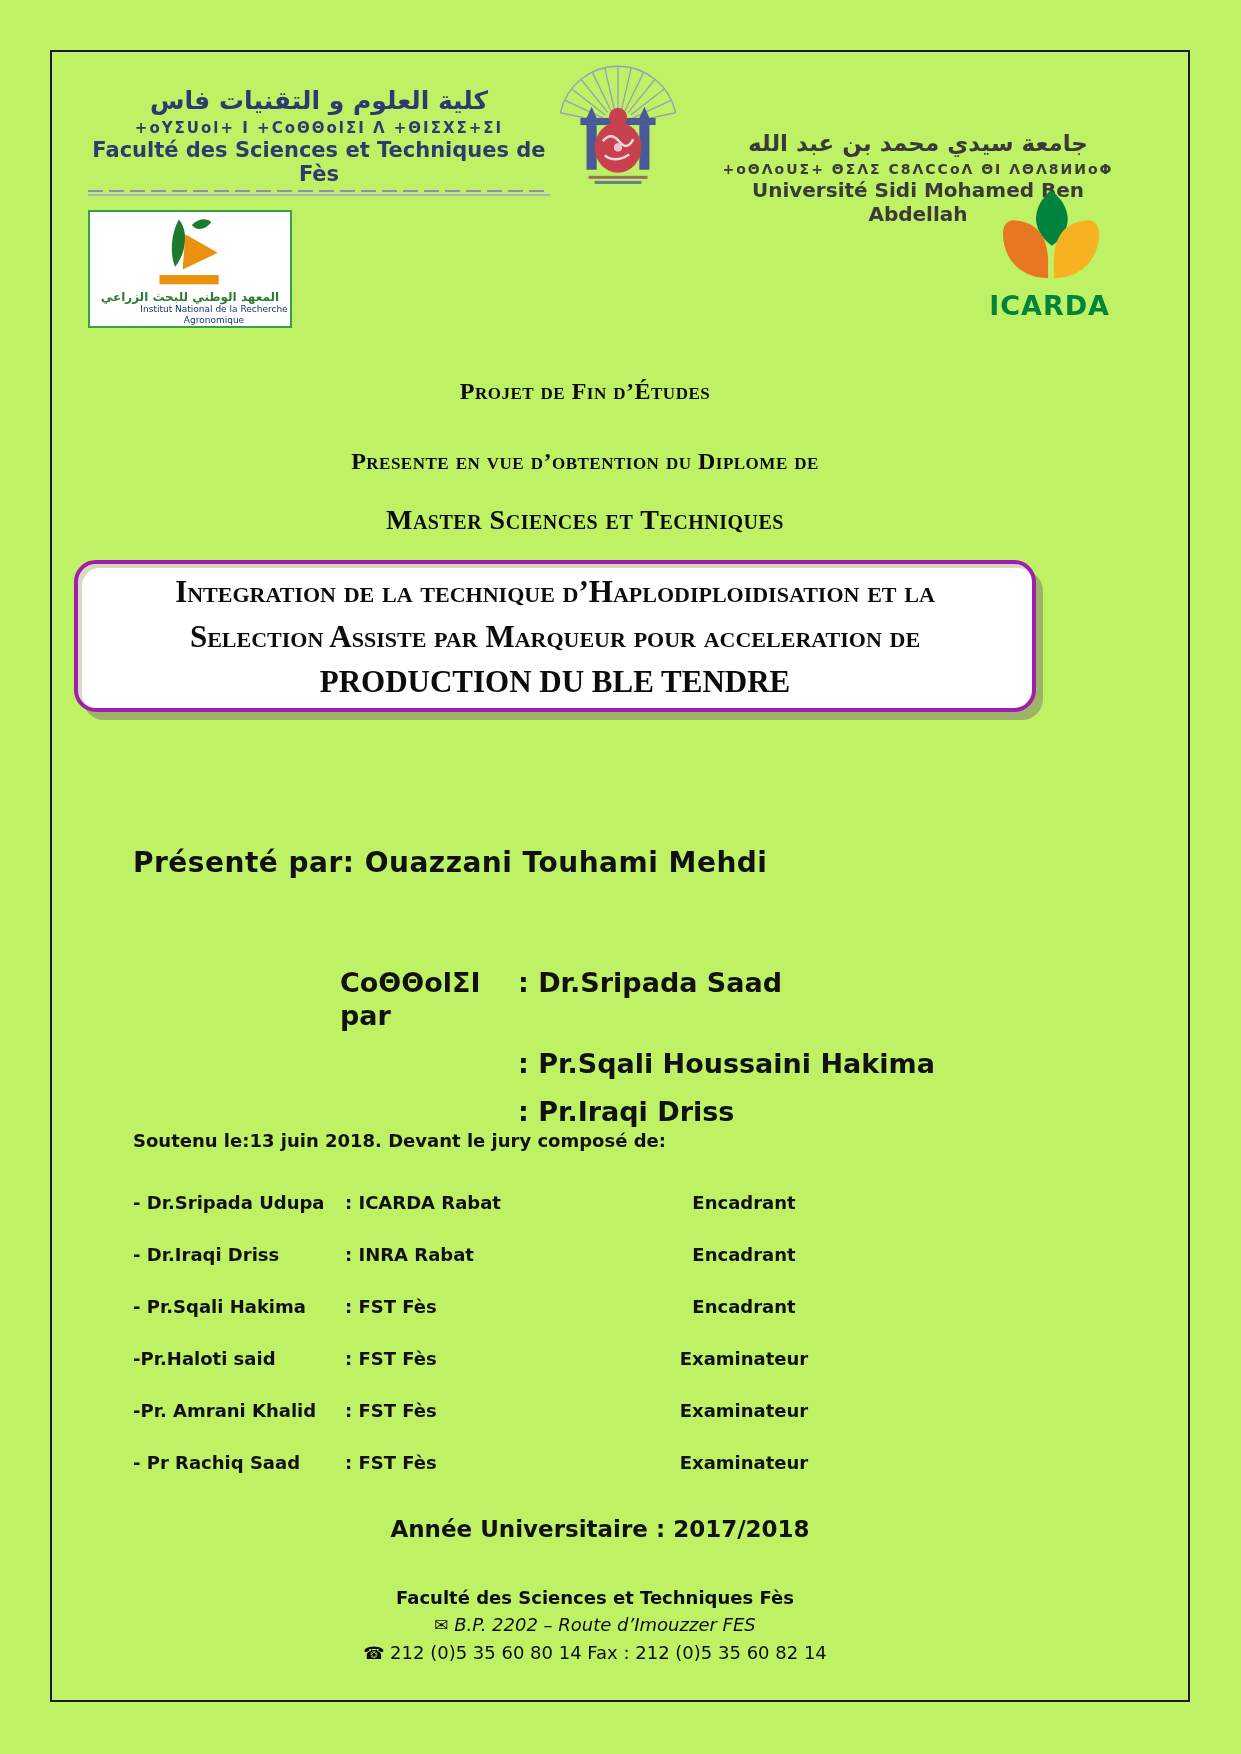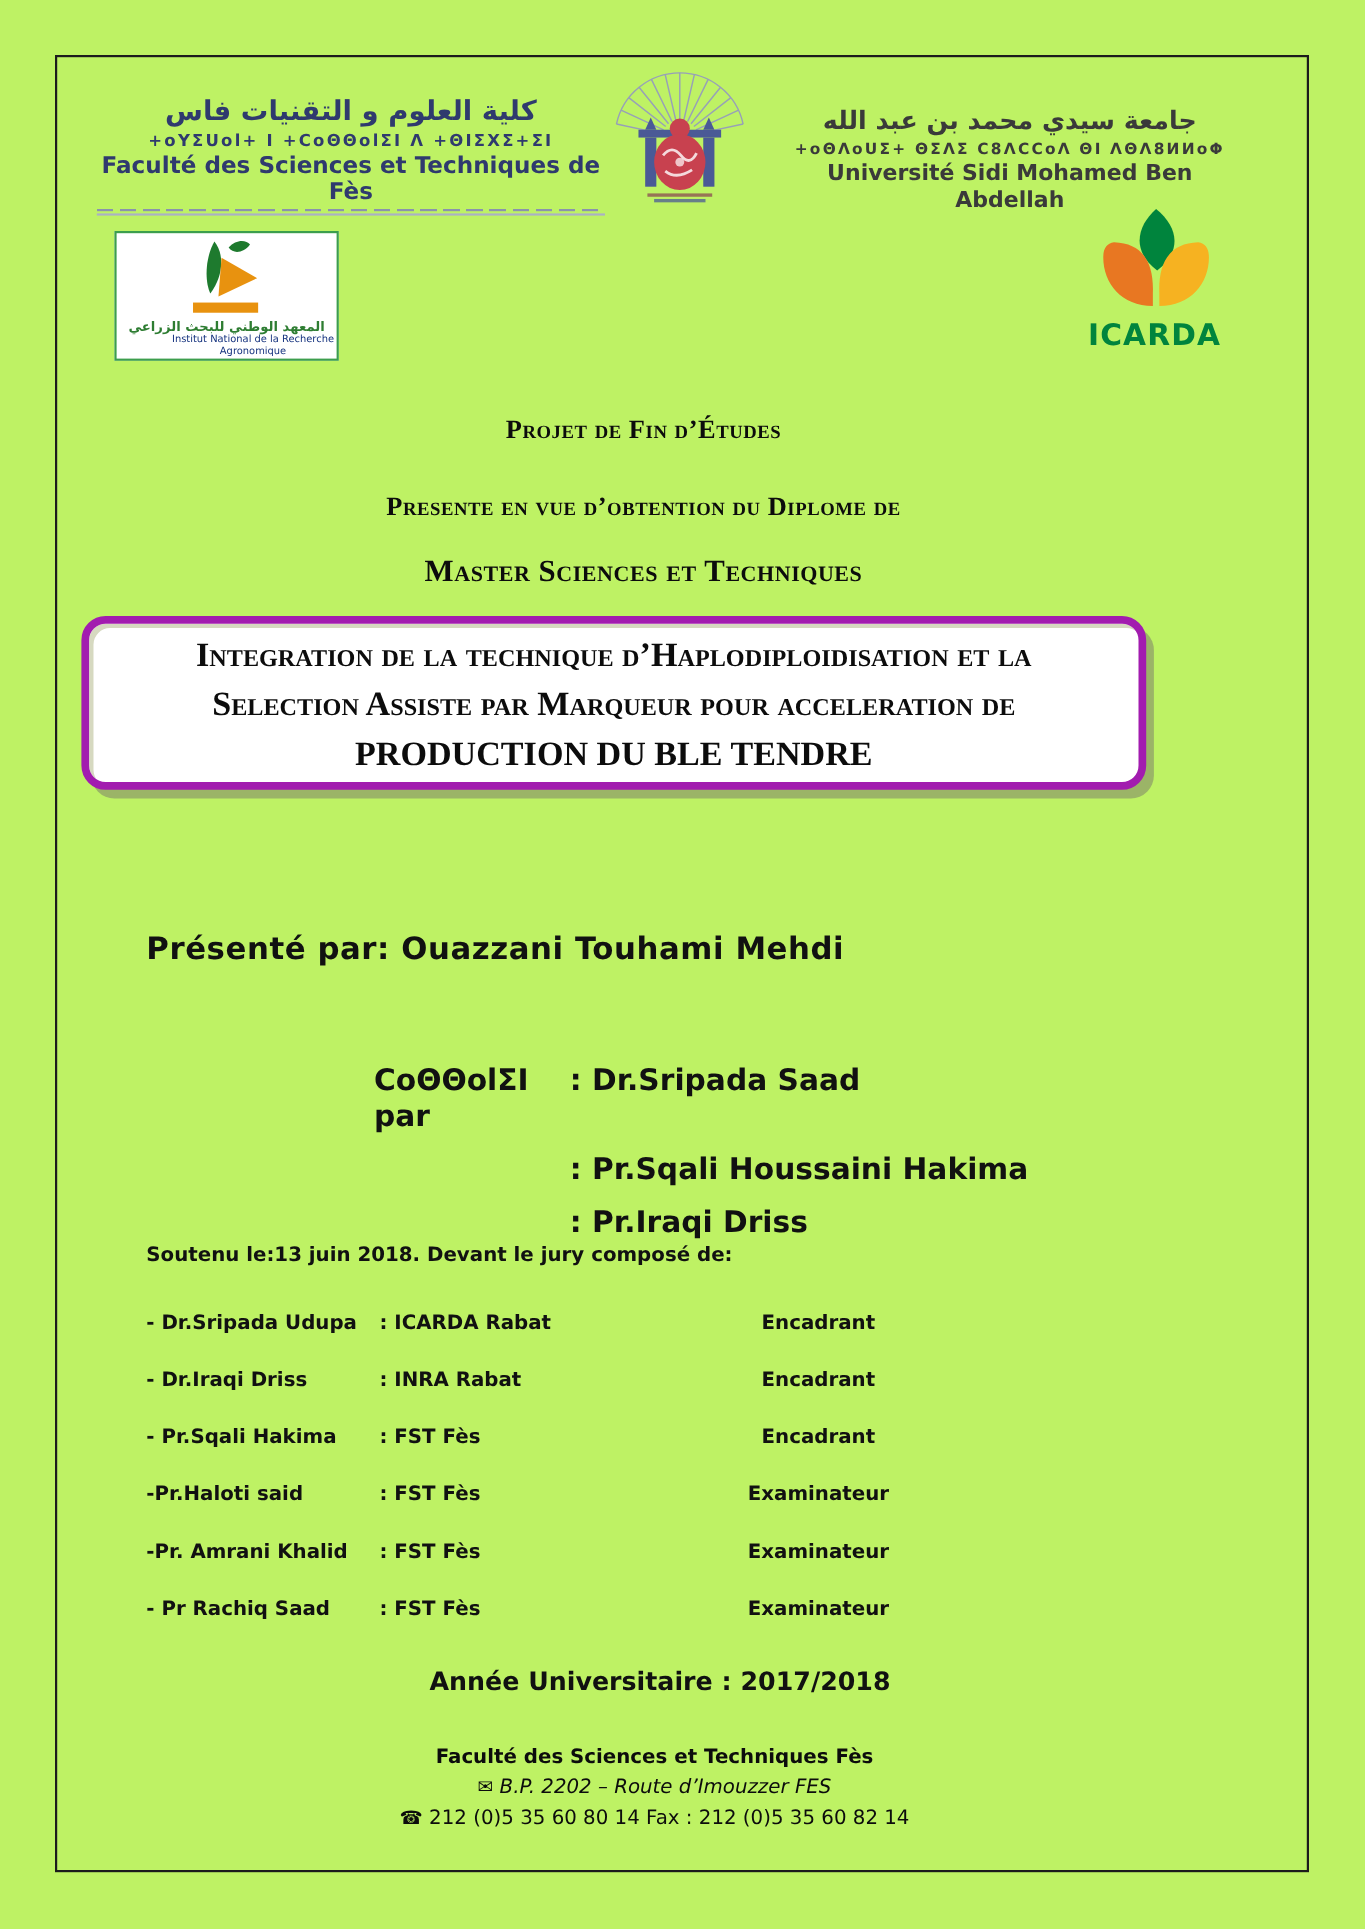--- a/index.html
+++ b/index.html
@@ -12,52 +12,52 @@
     position:absolute; left:50px; top:50px; width:1136px; height:1648px;
     border:2px solid #1c1c1c;
   }
 
   
   .hdr-left { position:absolute; left:88px; top:86px; width:462px; text-align:center; color:#2f3a6e; }
   .hdr-right { position:absolute; left:700px; top:96px; width:436px; text-align:center; color:#3a3a3a; }
   .hdr-arabic-l { font-size:25px; font-weight:bold; line-height:30px; }
   .hdr-tifinagh-l { font-size:15px; font-weight:bold; letter-spacing:2px; line-height:20px; margin-top:2px; }
   .hdr-latin-l { font-size:21px; font-weight:bold; line-height:24px; }
-  .hdr-arabic-r { font-size:23px; font-weight:bold; line-height:28px; }
+  .hdr-arabic-r { font-size:23px; font-weight:bold; line-height:28px;margin-top:33px; }
   .hdr-tifinagh-r { font-size:14px; font-weight:bold; letter-spacing:2px; line-height:18px; margin-top:3px; }
   .hdr-latin-r { font-size:20px; font-weight:bold; line-height:24px; }
   .dashes { height:2px; margin-top:4px;
     background:repeating-linear-gradient(90deg,#8a93ad 0 15px, transparent 15px 21px); }
   .dashes2 { height:2px; margin-top:2px;
     background:repeating-linear-gradient(90deg,#aab1c4 7px 22px, transparent 0 7px); }
   .emblem { position:absolute; left:552px; top:56px; }
 
   
   .inra-box {
-    position:absolute; left:104px; top:210px; width:200px; height:114px;
+    position:absolute; left:88px; top:210px; width:200px; height:114px;
     border:2px solid #3c9e4d; background:#fff; text-align:center;
   }
   .inra-arabic { font-size:12px; font-weight:bold; color:#2e7d32; line-height:14px; margin-top:-2px; }
   .inra-latin { font-size:9px; font-weight:normal; color:#16337f; line-height:11px;padding-left:48px; }
   .icarda { position:absolute; left:950px; top:188px; width:160px; text-align:right; }
   .icarda-label { font-size:27px; font-weight:bold; color:#00843d; letter-spacing:1px; margin-top:0px;
     font-family:"DejaVu Sans", sans-serif; }
 
   
   .headings { position:absolute; left:80px; top:378px; width:1010px; text-align:center;
     font-family:"Liberation Serif","DejaVu Serif",serif; font-variant:small-caps; font-weight:bold; color:#0c0c0c; }
   .headings .h1 { font-size:24px; margin-bottom:43px; letter-spacing:.5px;text-align:center; }
   .headings .h2 { font-size:24px; margin-bottom:29px; letter-spacing:.5px; }
   .headings .h3 { font-size:28px; margin-bottom:29px; letter-spacing:.5px; }
   .headings .h4 { font-size:25px; letter-spacing:.5px; }
 
   
   .title-box {
     position:absolute; left:74px; top:560px; width:938px; height:132px;
-    background:#fff; border:7px solid #a21caf; border-radius:22px; padding:6px 8px;
+    background:#fff; border:4px solid #a21caf; border-radius:22px; padding:6px 8px;
     box-shadow: 8px 9px 0 -1px rgba(125,130,105,0.55), inset 4px 4px 0 0 #d6d9c0;
     display:flex; flex-direction:column; justify-content:center; text-align:center;
     font-family:"Liberation Serif","DejaVu Serif",serif; font-variant:small-caps;
     font-weight:bold; font-size:31px; line-height:45px; color:#0c0c0c;
   }
 
   
   .presented { position:absolute; left:133px; top:846px; font-size:28px; font-weight:bold; letter-spacing:.5px; }
   .supervised { position:absolute; left:340px; top:966px; font-size:27px; font-weight:bold; }
   .supervised .srow { display:grid; grid-template-columns:178px auto; line-height:33px; margin-bottom:15px; }

